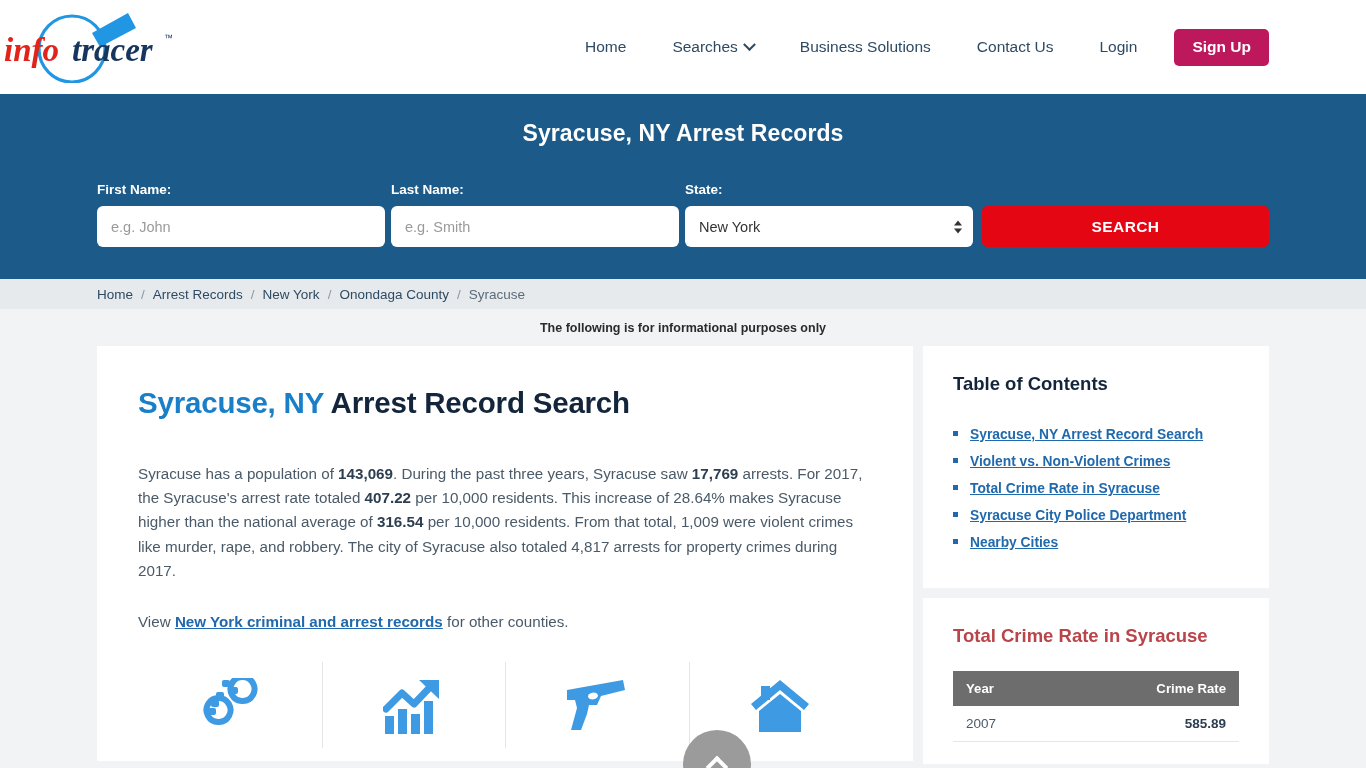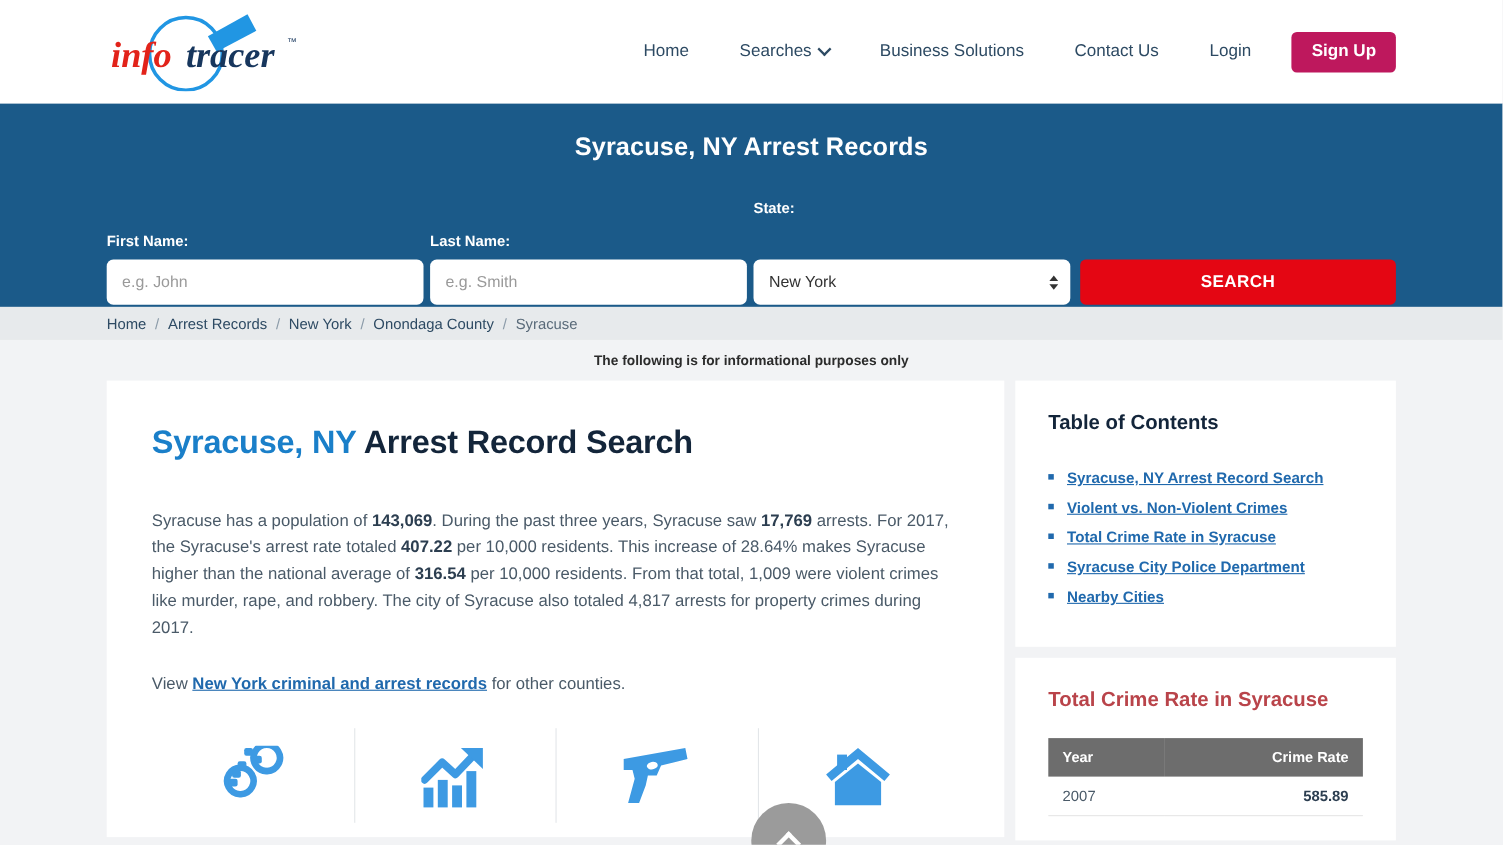--- a/index.html
+++ b/index.html
@@ -15,21 +15,20 @@
 
   
   .site-header {
     height: 94px;
     background: #ffffff;
     display: flex;
     align-items: center;
     position: relative;
   }
   .logo-wrap {
-    margin-left: 97px;
     width: 175px; height: 72px;
     position: relative;
     display: block;
   }
   .logo-svg { display:block; }
 
   .main-nav {
     margin-left: auto;
     margin-right: 97px;
     display: flex;
@@ -86,21 +85,21 @@
   }
   .search-form {
     margin: 35px 97px 0 97px;
     display: flex;
     align-items: flex-end;
     gap: 0;
   }
   .field { display: flex; flex-direction: column; }
   .field-fn { width: 288px; margin-right: 6px; }
   .field-ln { width: 288px; margin-right: 6px; }
-  .field-st { width: 288px; margin-right: 9px; gap: 30px; }
+  .field-st { width: 288px; margin-right: 9px; }
   .field-label {
     color: #ffffff;
     font-size: 13.5px;
     font-weight: bold;
     margin-bottom: 9px;
   }
   .text-input {
     height: 41px;
     border: none;
     border-radius: 6px;

